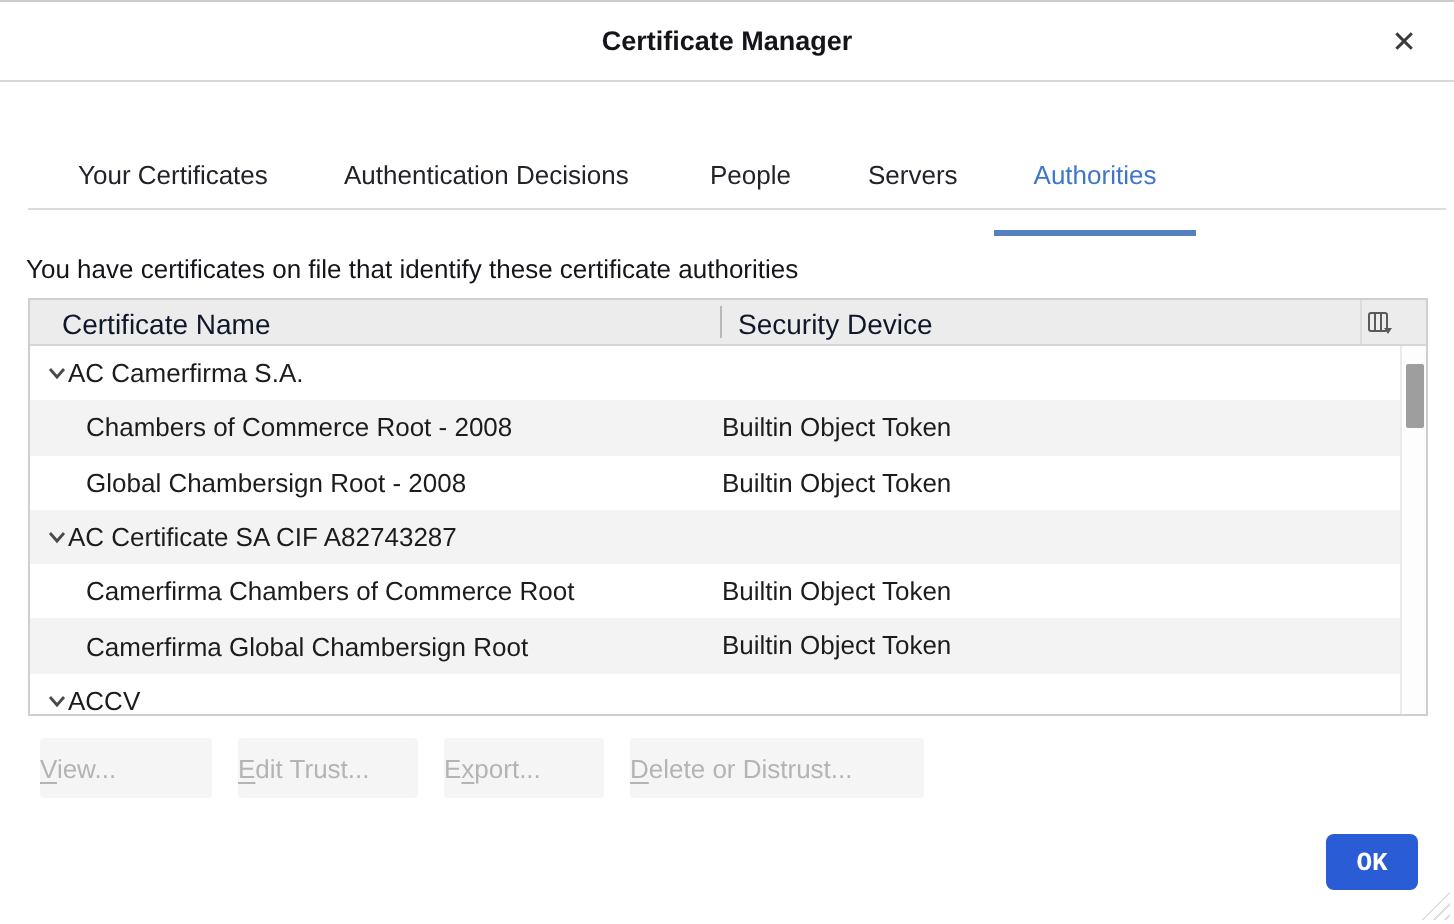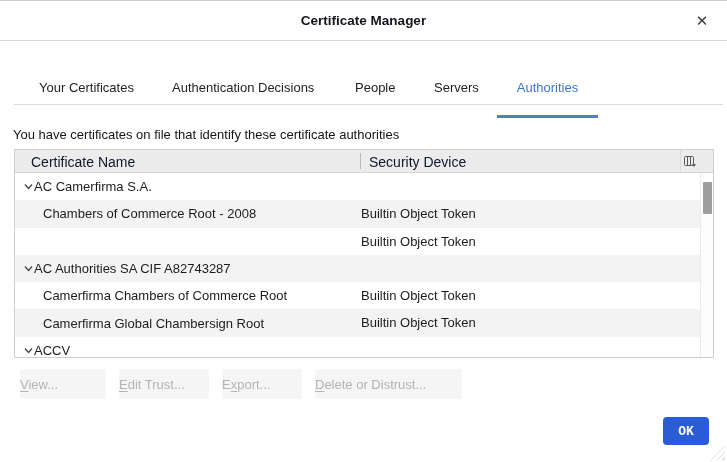--- a/index.html
+++ b/index.html
@@ -178,28 +178,29 @@
         </svg>
         <span class="name group">AC Camerfirma S.A.</span>
       </div>
 
       <div class="row alt">
         <span class="name child">Chambers of Commerce Root - 2008</span>
         <span class="device">Builtin Object Token</span>
       </div>
 
       <div class="row">
+        <span class="name child">Global Chambersign Root - 2008</span>
         <span class="device">Builtin Object Token</span>
       </div>
 
       <div class="row alt">
         <svg class="chevron" viewBox="0 0 11 11">
           <polyline points="2,3.5 5.5,7.5 9,3.5" fill="none" stroke="#4a4a4a" stroke-width="1.4"></polyline>
         </svg>
-        <span class="name group">AC Authorities SA CIF A82743287</span>
+        <span class="name group">AC Certificate SA CIF A82743287</span>
       </div>
 
       <div class="row">
         <span class="name child">Camerfirma Chambers of Commerce Root</span>
         <span class="device">Builtin Object Token</span>
       </div>
 
       <div class="row alt">
         <span class="name child">Camerfirma Global Chambersign Root</span>
         <span class="device">Builtin Object Token</span>

